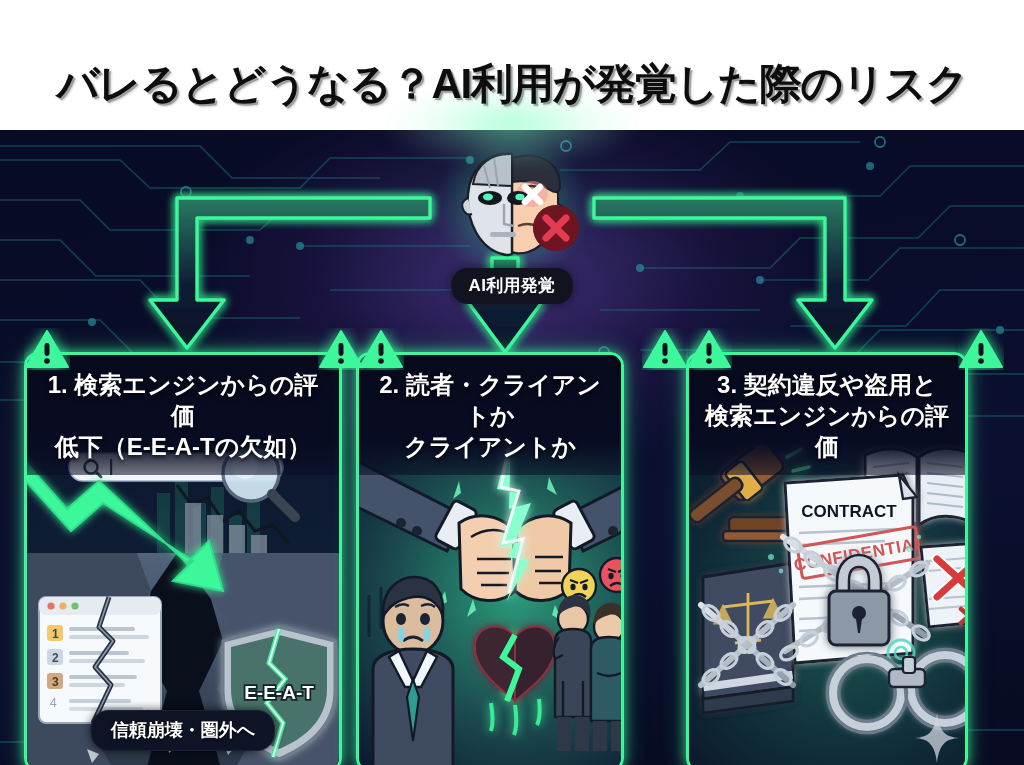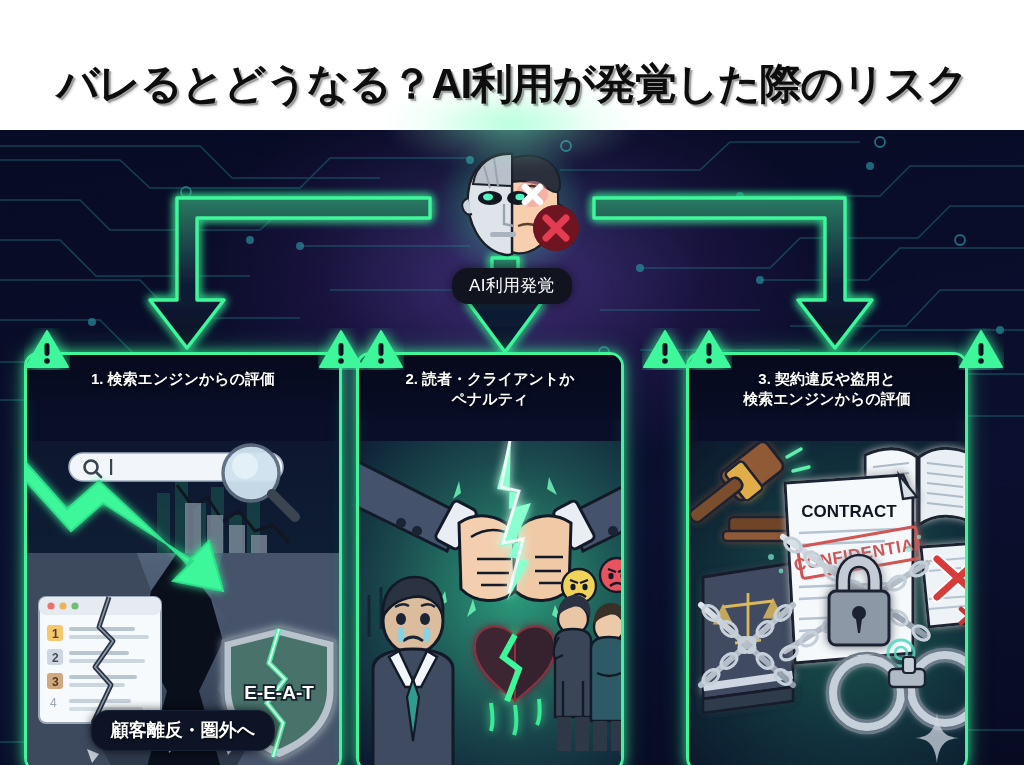--- a/index.html
+++ b/index.html
@@ -61,21 +61,21 @@
   }
   #ai-face-glow {
     position: absolute; left: 50%; top: 50%; transform: translate(-50%,-50%);
     width: 160px; height: 150px;
     background: radial-gradient(circle, rgba(60,255,160,0.55) 0%, rgba(60,255,160,0.18) 42%, rgba(60,255,160,0) 70%);
     filter: blur(4px);
   }
   #badge-ai {
     position: absolute; left: 50%; top: 138px; transform: translateX(-50%);
     background: #11131f; color: #ffffff;
-    font-size: 17px; font-weight: normal; white-space: nowrap;
+    font-size: 17px; font-weight: bold; white-space: nowrap;
     padding: 6px 17px 7px; border-radius: 16px;
     z-index: 26;
     box-shadow: 0 0 12px rgba(0,0,0,0.55);
     letter-spacing: 0.3px;
   }
 
   
   .card {
     position: absolute; top: 222px; height: 420px;
     border: 3px solid #3ef79b; border-radius: 14px;
@@ -85,21 +85,21 @@
     z-index: 15;
   }
   #card-1 { left: 24px;  width: 318px; }
   #card-2 { left: 356px; width: 268px; }
   #card-3 { left: 686px; width: 282px; }
 
   .card-title {
     position: relative; z-index: 6;
     padding: 14px 10px 12px;
     text-align: center;
-    color: #ffffff; font-size: 15px; font-weight: bold; line-height: 1.3;
+    color: #ffffff; font-size: 24px; font-weight: bold; line-height: 1.3;
     background: linear-gradient(180deg, #070a1c 0%, #080c22 72%, rgba(9,13,36,0.55) 100%);
     text-shadow: 0 2px 4px rgba(0,0,0,0.85);
   }
   .card-illo { position: absolute; left: 0; top: 86px; right: 0; bottom: 0; overflow: hidden; }
 
   .card-footer {
     position: absolute; left: 50%; bottom: 18px; transform: translateX(-50%);
     background: #0e1426; color: #ffffff;
     border-radius: 18px; padding: 8px 20px 9px;
     font-size: 18px; font-weight: bold; white-space: nowrap;
@@ -283,20 +283,21 @@
       </svg>
     <svg class="warn" id="warn-3b" viewBox="0 0 46 42">
         <path d="M23 3 L44 39 L2 39 Z" fill="#3EF79B" stroke="#3EF79B" stroke-width="2" stroke-linejoin="round" style="filter:drop-shadow(0 0 7px rgba(62,247,155,0.9))"></path>
         <rect x="20.5" y="15" width="5" height="13" rx="2.4" fill="#0b1020"></rect>
         <circle cx="23" cy="33" r="2.8" fill="#0b1020"></circle>
       </svg>
 
     <div class="card" id="card-1">
       <div class="card-title">
         <div>1. 検索エンジンからの評価</div>
+        <div>低下（E-E-A-Tの欠如）</div>
       </div>
       <div class="card-illo">
         <svg width="318" height="334" viewBox="0 0 318 334">
           <defs>
             <linearGradient id="c1sky" x1="0" y1="0" x2="0" y2="1">
               <stop offset="0%" stop-color="#0d1730"></stop>
                 <stop offset="100%" stop-color="#112a3a"></stop>
             </linearGradient>
             <linearGradient id="c1ground" x1="0" y1="0" x2="0" y2="1">
               <stop offset="0%" stop-color="#52637a"></stop>
@@ -390,27 +391,27 @@
 
           <g filter="url(#gl1)">
             <path d="M196 200 L252 186 L308 200 L308 250 C308 286 280 306 252 318 C224 306 196 286 196 250 Z" fill="#b9c3cd" stroke="#6f7d8c" stroke-width="3"></path>
             <path d="M204 206 L252 194 L300 206 L300 248 C300 280 276 298 252 308 C228 298 204 280 204 248 Z" fill="#2e5e52" opacity="0.8"></path>
             <path d="M252 188 L242 222 L258 238 L240 262 L256 282 L246 316" stroke="#3EF79B" stroke-width="5" fill="none" opacity="0.95"></path>
             <path d="M252 188 L242 222 L258 238 L240 262 L256 282 L246 316" stroke="#e9f3f8" stroke-width="2" fill="none"></path>
           </g>
           <text x="252" y="258" text-anchor="middle" font-family="Liberation Sans, sans-serif" font-size="19" font-weight="bold" fill="#ffffff" style="paint-order:stroke;stroke:#14202c;stroke-width:3.5">E-E-A-T</text>
         </svg>
       </div>
-      <div class="card-footer">顧客離反・圏外へ</div>
+      <div class="card-footer">信頼崩壊・圏外へ</div>
     </div>
 
     <div class="card" id="card-2">
       <div class="card-title">
         <div>2. 読者・クライアントか</div>
-        <div>ペナルティ</div>
+        <div>クライアントか</div>
       </div>
       <div class="card-illo">
         <svg width="312" height="334" viewBox="0 0 312 334">
           <defs>
             <radialGradient id="c2bg" cx="0.5" cy="0.45" r="0.72">
               <stop offset="0%" stop-color="#2b9c7a"></stop>
                 <stop offset="55%" stop-color="#1b4a4e"></stop>
                 <stop offset="100%" stop-color="#0b1830"></stop>
             </radialGradient>
             <filter id="gl2" x="-60%" y="-60%" width="220%" height="220%">

